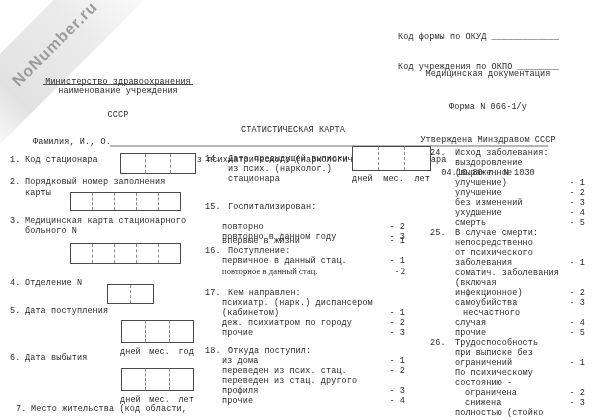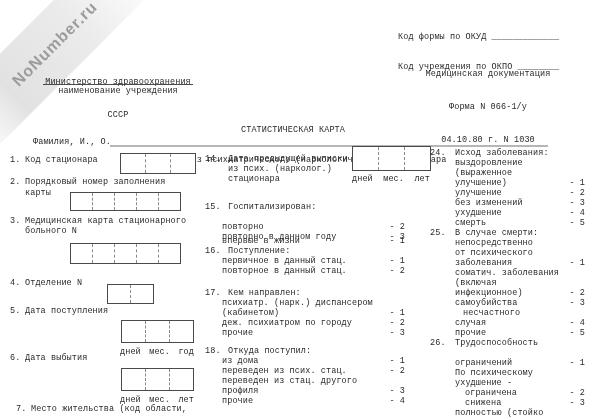--- a/index.html
+++ b/index.html
@@ -39,20 +39,21 @@
   <div class="org-line"></div>
   <div class="t center" style="left:43px;top:86px;width:150px;">наименование учреждения</div>
 
   <div class="t" style="left:398px;top:12px;">
     <div>Код формы по ОКУД _____________</div>
     <div>Код учреждения по ОКПО ________</div>
   </div>
   <div class="t center" style="left:408px;top:47px;width:160px;line-height:11px;">
     <div>Медицинская документация</div>
     <div>Форма N 066-1/у</div>
+    <div>Утверждена Минздравом СССР</div>
     <div>04.10.80 г. N 1030</div>
   </div>
 
   <div class="t center" style="left:0;top:105px;width:586px;">
     <div>СТАТИСТИЧЕСКАЯ КАРТА</div>
     <div>выбывшего из психиатрического (наркологического) стационара</div>
   </div>
 
   <div class="t" style="left:33px;top:137px;">Фамилия, И., О.</div>
   <div class="fam-line"></div>
@@ -118,21 +119,21 @@
     </div>
   <div class="units" style="left:352px;top:174px;width:78px;"><span>дней</span><span>мес.</span><span>лет</span></div>
 
   <div class="t" style="left:205px;top:202px;"><span class="num n-m">15.</span><span>Госпитализирован:</span></div>
   <div class="row" style="left:222px;top:212px;width:183px;margin-top:24px;"><span>впервые в жизни</span><span>- 1</span></div>
   <div class="row" style="left:222px;top:222px;width:183px;align-items:center;"><span>повторно</span><span>- 2</span></div>
   <div class="row" style="left:222px;top:232px;width:183px;"><span>повторно в данном году</span><span>- 3</span></div>
 
   <div class="t" style="left:205px;top:246px;"><span class="num n-m">16.</span><span>Поступление:</span></div>
   <div class="row" style="left:222px;top:256px;width:183px;"><span>первичное в данный стац.</span><span>- 1</span></div>
-  <div class="row" style="left:222px;top:266px;width:183px;"><span>повторное в данный стац.</span><span>- 2</span></div>
+  <div class="row" style="left:222px;top:266px;width:183px;font-family:Liberation Serif, serif;"><span>повторное в данный стац.</span><span>- 2</span></div>
 
   <div class="t" style="left:205px;top:288px;"><span class="num n-m">17.</span><span>Кем направлен:</span></div>
   <div class="row" style="left:222px;top:298px;width:183px;"><span>психиатр. (нарк.) диспансером</span><span></span></div>
   <div class="row" style="left:222px;top:308px;width:183px;"><span>(кабинетом)</span><span>- 1</span></div>
   <div class="row" style="left:222px;top:318px;width:183px;"><span>деж. психиатром по городу</span><span>- 2</span></div>
   <div class="row" style="left:222px;top:328px;width:183px;"><span>прочие</span><span>- 3</span></div>
 
   <div class="t" style="left:205px;top:346px;"><span class="num n-m">18.</span><span>Откуда поступил:</span></div>
   <div class="row" style="left:222px;top:356px;width:183px;"><span>из дома</span><span>- 1</span></div>
   <div class="row" style="left:222px;top:366px;width:183px;"><span>переведен из псих. стац.</span><span>- 2</span></div>
@@ -155,20 +156,21 @@
   <div class="row" style="left:455px;top:258px;width:130px;justify-content:space-between;"><span>заболевания</span><span>- 1</span></div>
   <div class="row" style="left:455px;top:268px;width:130px;"><span>соматич. заболевания</span><span></span></div>
   <div class="row" style="left:455px;top:278px;width:130px;"><span>(включая</span><span></span></div>
   <div class="row" style="left:455px;top:288px;width:130px;"><span>инфекционное)</span><span>- 2</span></div>
   <div class="row" style="left:455px;top:298px;width:130px;"><span>самоубийства</span><span>- 3</span></div>
   <div class="row" style="left:455px;top:308px;width:130px;margin-left:8px;"><span>несчастного</span><span></span></div>
   <div class="row" style="left:455px;top:318px;width:130px;"><span>случая</span><span>- 4</span></div>
   <div class="row" style="left:455px;top:328px;width:130px;"><span>прочие</span><span>- 5</span></div>
 
   <div class="t" style="left:430px;top:338px;"><span class="num n-r">26.</span><span>Трудоспособность</span></div>
+  <div class="row" style="left:455px;top:348px;width:130px;"><span>при выписке без</span><span></span></div>
   <div class="row" style="left:455px;top:358px;width:130px;"><span>ограничений</span><span>- 1</span></div>
   <div class="row" style="left:455px;top:368px;width:130px;"><span>По психическому</span><span></span></div>
-  <div class="row" style="left:455px;top:378px;width:130px;"><span>ухудшение -</span><span></span></div>
+  <div class="row" style="left:455px;top:378px;width:130px;"><span>состоянию -</span><span></span></div>
   <div class="row" style="left:465px;top:388px;width:120px;"><span>ограничена</span><span>- 2</span></div>
   <div class="row" style="left:465px;top:398px;width:120px;"><span>снижена</span><span>- 3</span></div>
   <div class="row" style="left:455px;top:408px;width:130px;"><span>полностью (стойко</span><span></span></div>
 
 </div>
 
 </body></html>

